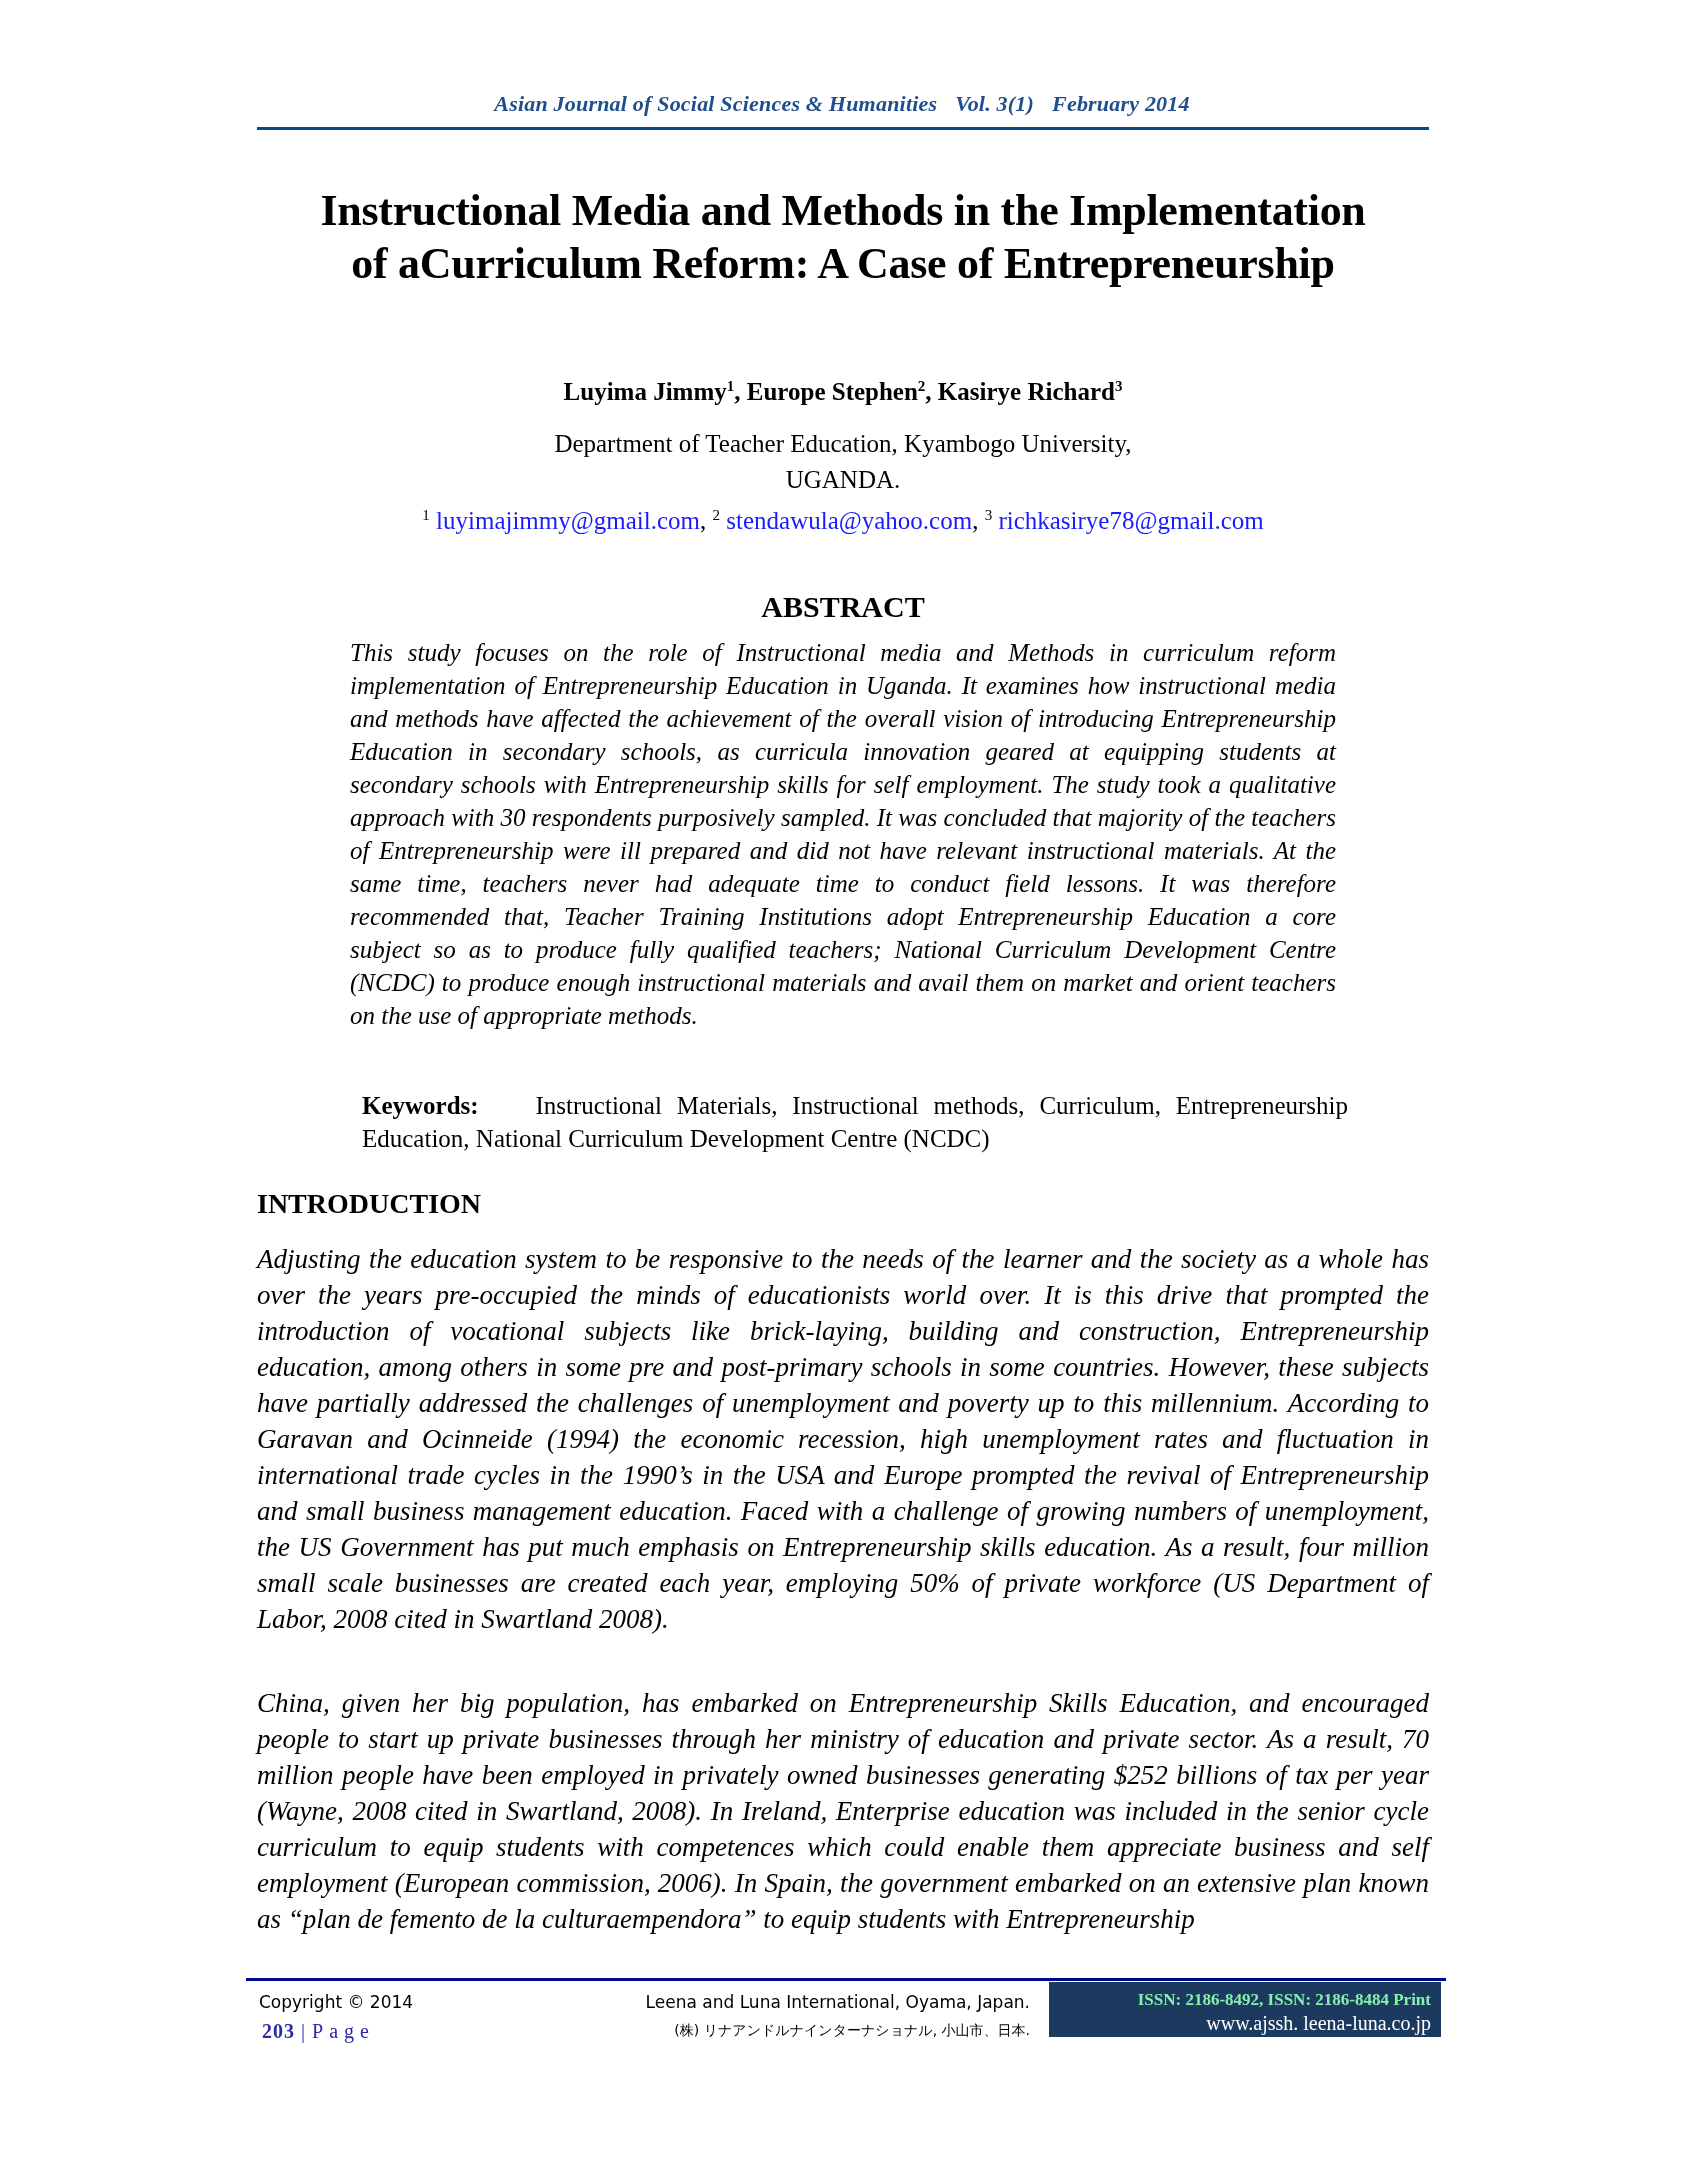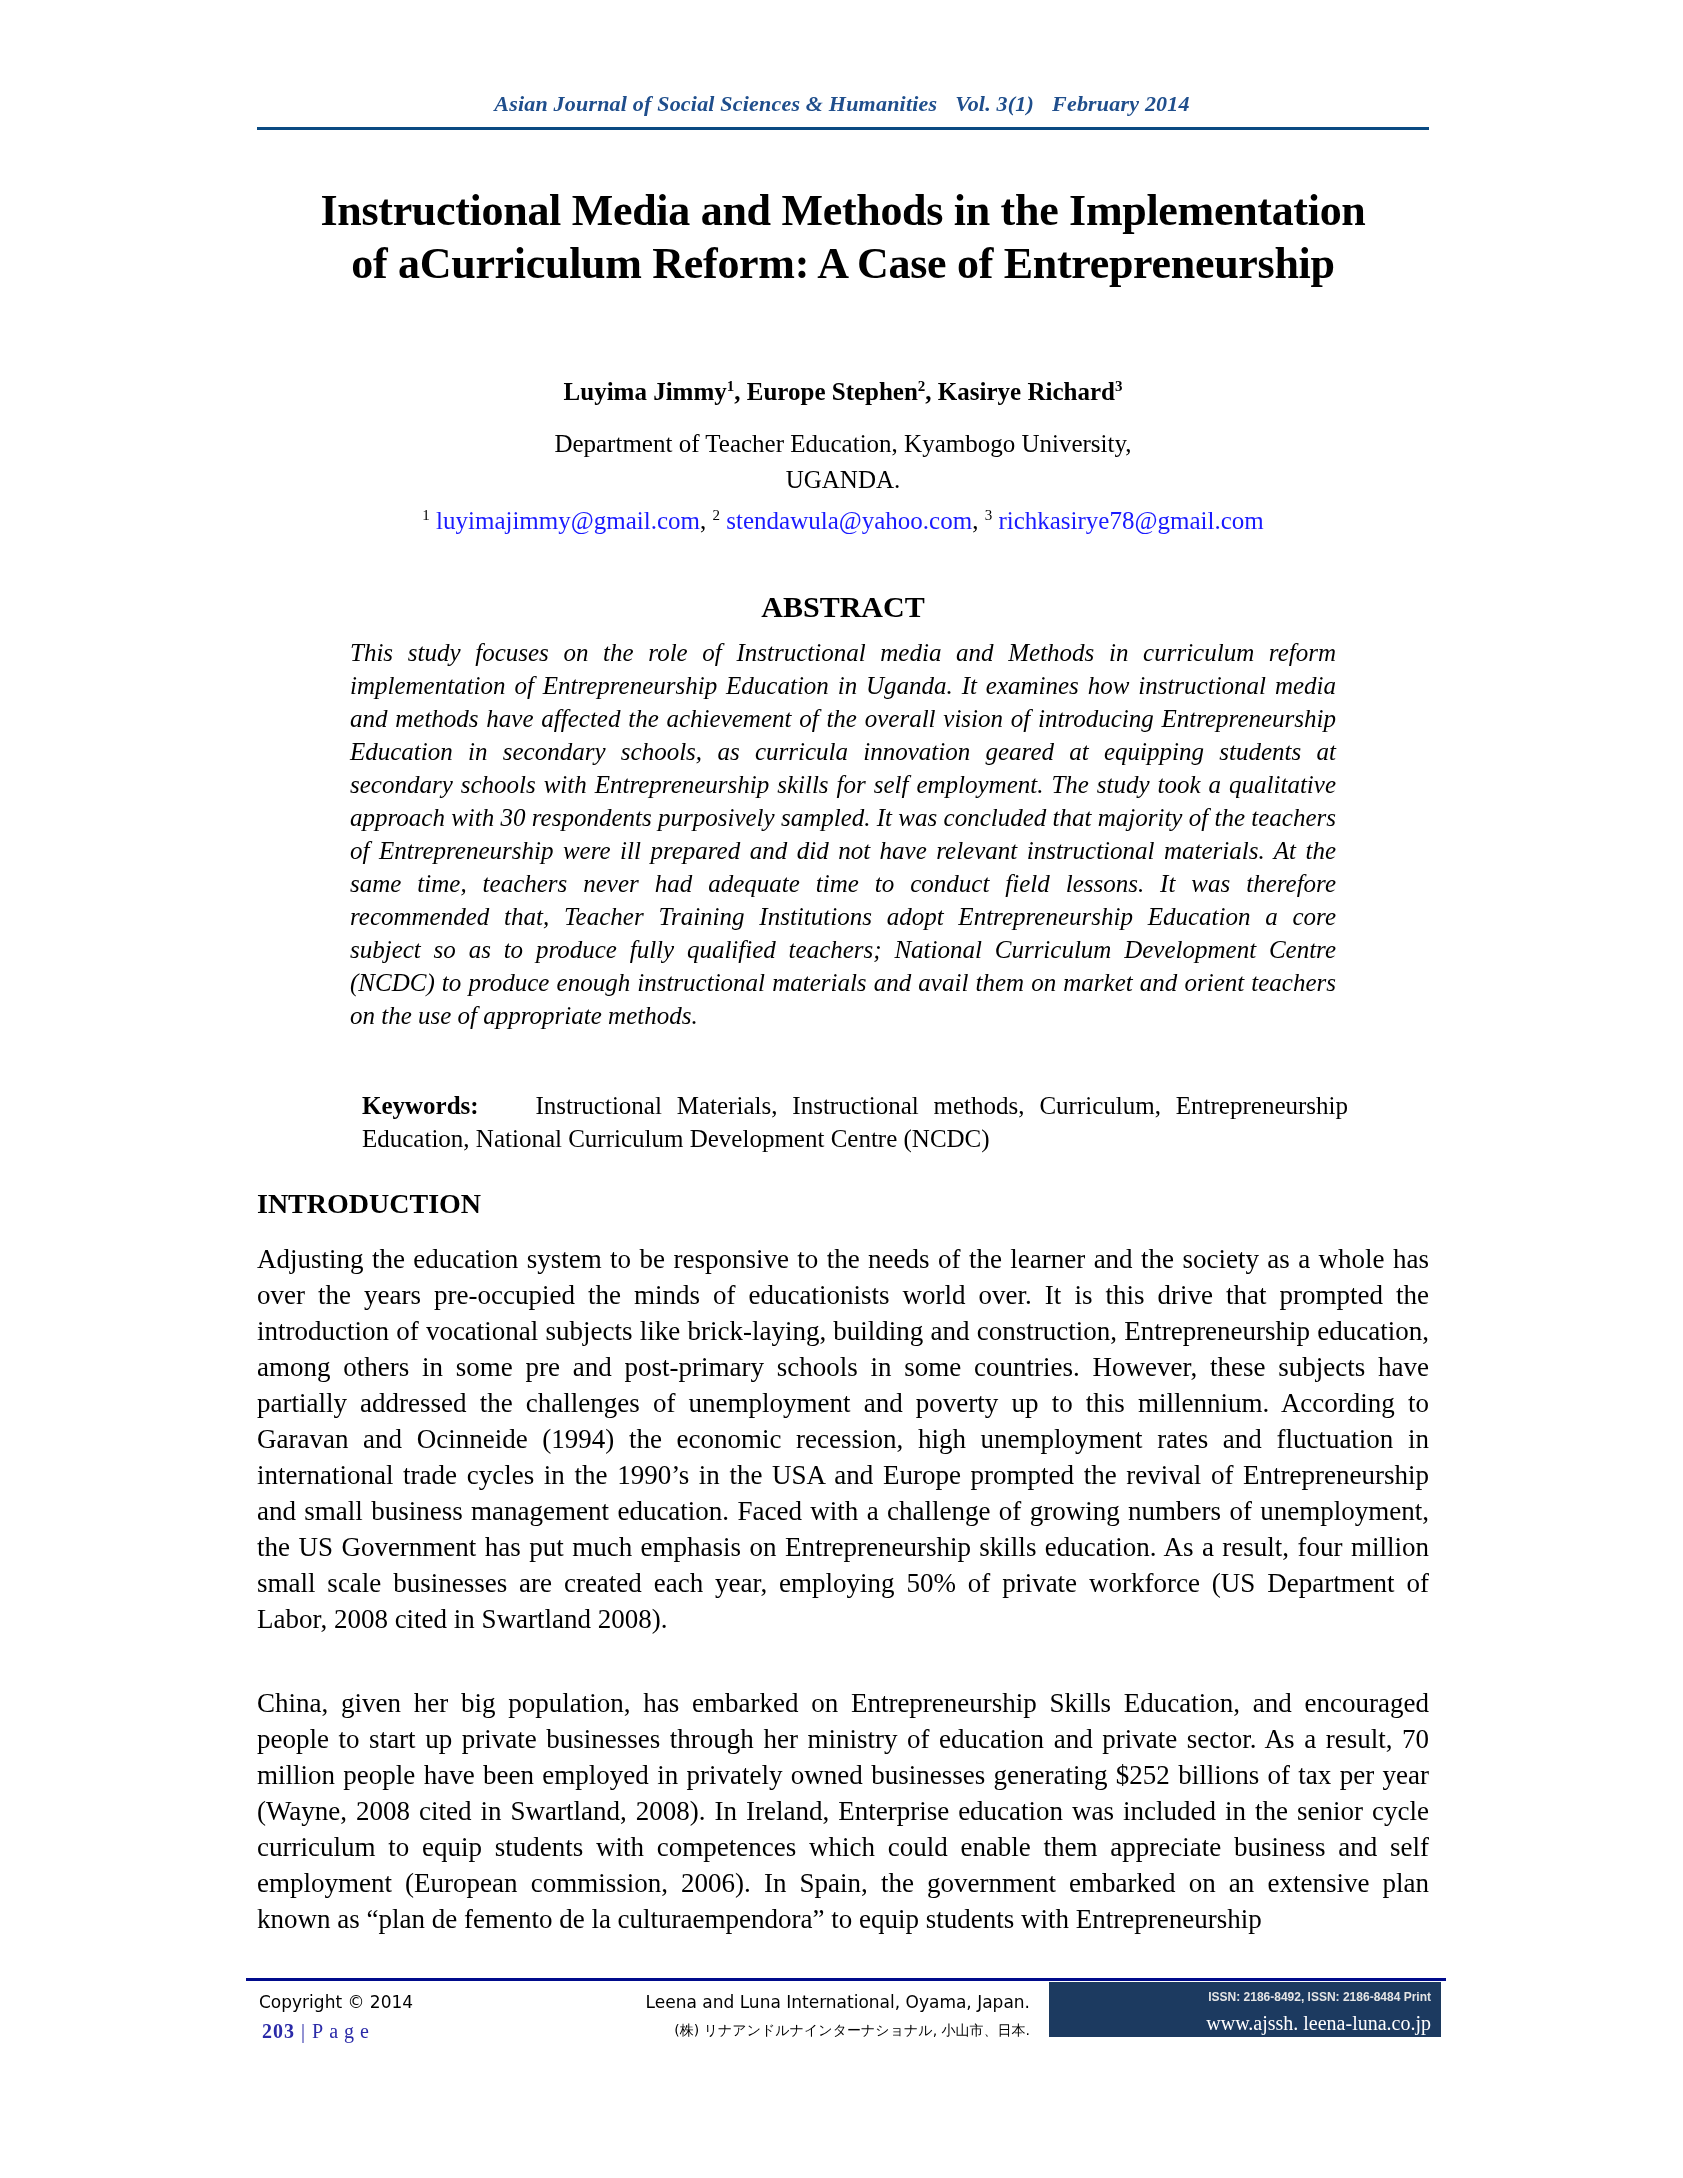--- a/index.html
+++ b/index.html
@@ -24,39 +24,39 @@
   .abstract-head { position: absolute; left: 257px; top: 590px; width: 1172px; text-align: center;
                    font-weight: bold; font-size: 30px; }
   .abstract { position: absolute; left: 350px; top: 636px; width: 986px; font-style: italic;
               font-size: 25px; line-height: 33px; text-align: justify; }
   .keywords { position: absolute; left: 350px; top: 1077px; width: 986px; font-size: 25px;
               line-height: 33px; text-align: justify; }
   .keywords b { margin-right: 42px; }
 
   .intro-head { position: absolute; left: 257px; top: 1188px; font-weight: bold; font-size: 28px; }
   .body-text { position: absolute; left: 257px; width: 1172px; font-size: 27px; line-height: 36px;
-               text-align: justify; }
+               text-align: justify; font-style: italic; }
   .para1 { top: 1241px; }
   .para2 { top: 1685px; }
 
   .foot-rule { position: absolute; left: 246px; top: 1978px; width: 1200px; height: 3px; background: #000b8c; }
   .foot-left1 { position: absolute; left: 259px; top: 1992px; font-family: "DejaVu Sans", sans-serif;
                 font-size: 17px; color: #000; }
   .foot-left2 { position: absolute; left: 262px; top: 2020px; font-family: "Liberation Serif", serif;
                 font-size: 20px; color: #2a2aa8; letter-spacing: 1px; }
   .foot-left2 .pnum { font-weight: bold; }
   .foot-left2 .sep { margin: 0 6px; font-weight: normal; }
   .foot-left2 .page-word { letter-spacing: 6px; }
   .foot-mid1 { position: absolute; left: 614px; width: 416px; top: 1992px; text-align: right;
                font-family: "DejaVu Sans", sans-serif; font-size: 17px; }
   .foot-mid2 { position: absolute; left: 614px; width: 416px; top: 2022px; text-align: right;
                font-family: "DejaVu Sans", sans-serif; font-size: 14px; }
   .foot-box { position: absolute; left: 1049px; top: 1982px; width: 392px; height: 55px; background: #1c3a60; }
-  .foot-issn { position: absolute; right: 10px; top: 8px; color: #e5e5e5; font-family: Liberation Sans, sans-serif;
-               font-weight: bold; font-size: 12px; white-space: nowrap; }
+  .foot-issn { position: absolute; right: 10px; top: 8px; color: #86efac; font-family: Liberation Serif, serif;
+               font-weight: bold; font-size: 17px; white-space: nowrap; }
   .foot-url { position: absolute; right: 10px; top: 30px; color: #fff; font-family: "Liberation Serif", serif;
               font-size: 20px; white-space: nowrap; }
 </style>
 </head>
 <body>
 
 <div class="running-head">
   <span>Asian Journal of Social Sciences &amp; Humanities</span><span class="gap"></span><span>Vol. 3(1)</span><span class="gap"></span><span>February  2014</span>
 </div>
 <div class="head-rule"></div>

